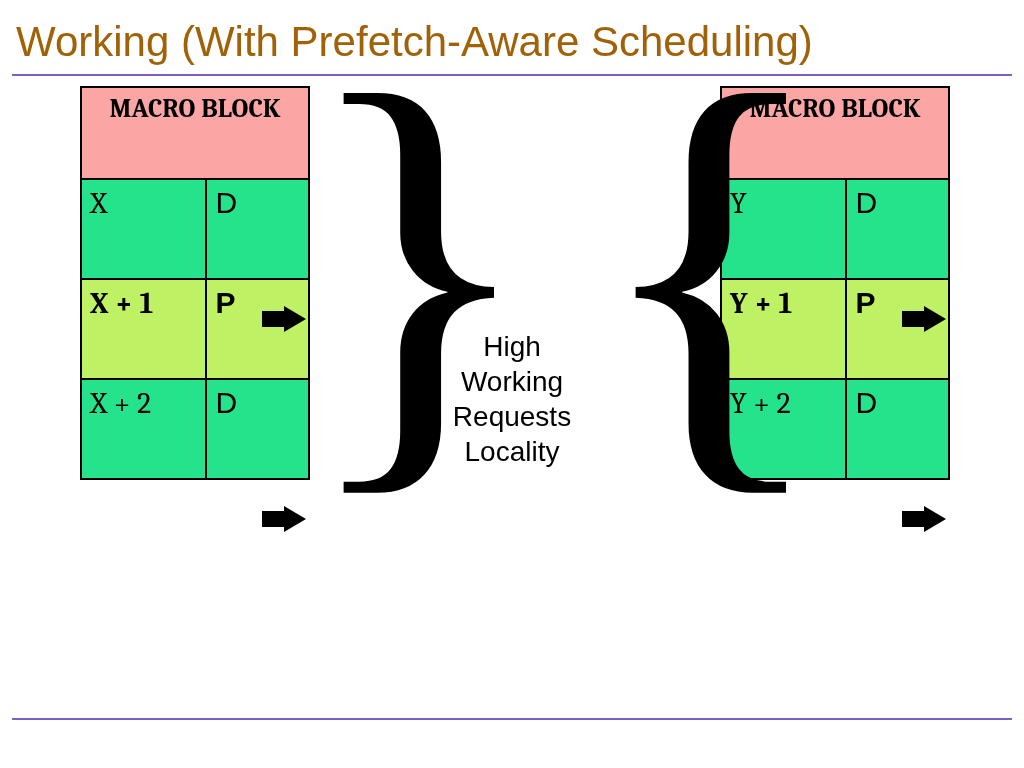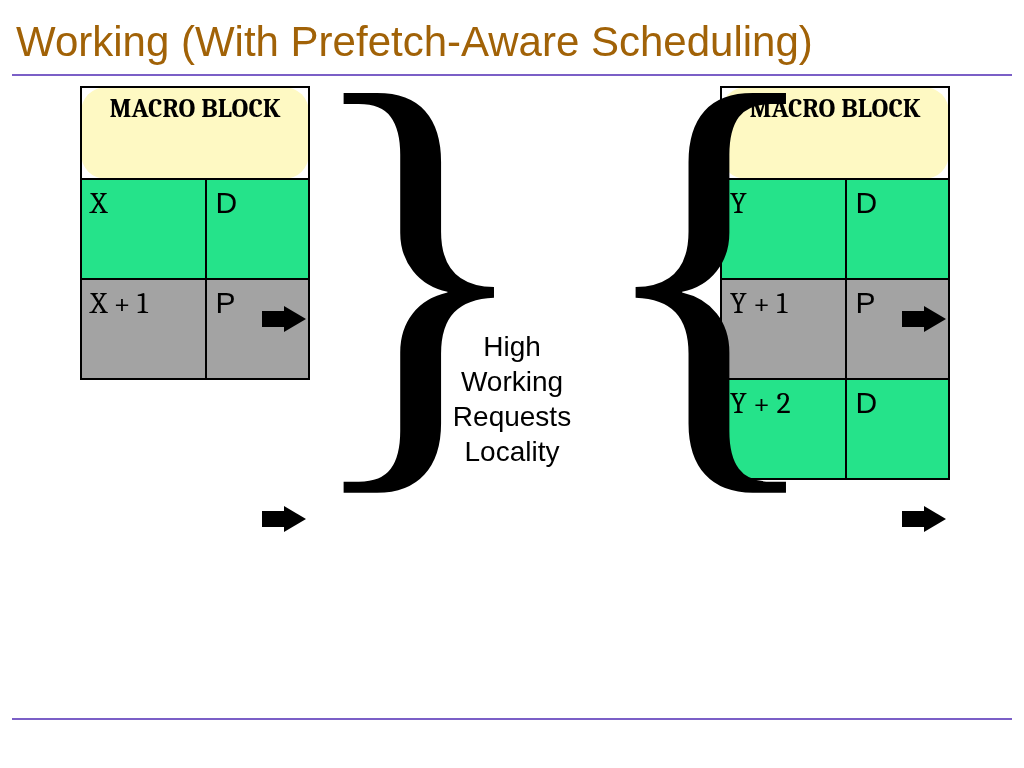--- a/index.html
+++ b/index.html
@@ -41,32 +41,31 @@
   }
   .mb-table td, .mb-table th {
     border: 2px solid #000;
     font-size: 30px;
     text-align: left;
     padding: 6px 8px;
     vertical-align: top;
     height: 86px;
   }
   .mb-table th {
-    background: #fef9c3;
+    background: #fca5a5;
     text-align: center;
     font-family: "Cambria", Georgia, serif;
     font-weight: bold;
     font-size: 26px;
     height: 78px;
-    border-radius: 25px;
   }
   .addr-cell { font-family: "Cambria", Georgia, serif; width: 55%; font-size:30px }
   .type-cell { font-family: Arial, sans-serif; font-size: 32px; }
   .g { background: #25e38a; }
-  .r { background: #a3a3a3; }
+  .r { background: #bef264; font-weight: bold; }
   .left-table { left: 80px; top: 10px; }
   .right-table { left: 720px; top: 10px; }
 
   .center-label {
     position: absolute;
     left: 432px;
     top: 253px;
     width: 160px;
     text-align: center;
     font-size: 28px;
@@ -117,20 +116,24 @@
           <th colspan="2">MACRO BLOCK</th>
         </tr>
     <tr class="g">
       <td class="addr-cell g">X</td>
       <td class="type-cell g">D</td>
     </tr>
     <tr class="r">
       <td class="addr-cell r">X + 1</td>
       <td class="type-cell r">P</td>
     </tr>
+    <tr class="g">
+      <td class="addr-cell g">X + 2</td>
+      <td class="type-cell g">D</td>
+    </tr>
   </tbody>
     </table>
 
   <table class="mb-table right-table">
     <tbody>
         <tr>
           <th colspan="2">MACRO BLOCK</th>
         </tr>
     <tr class="g">
       <td class="addr-cell g">Y</td>

